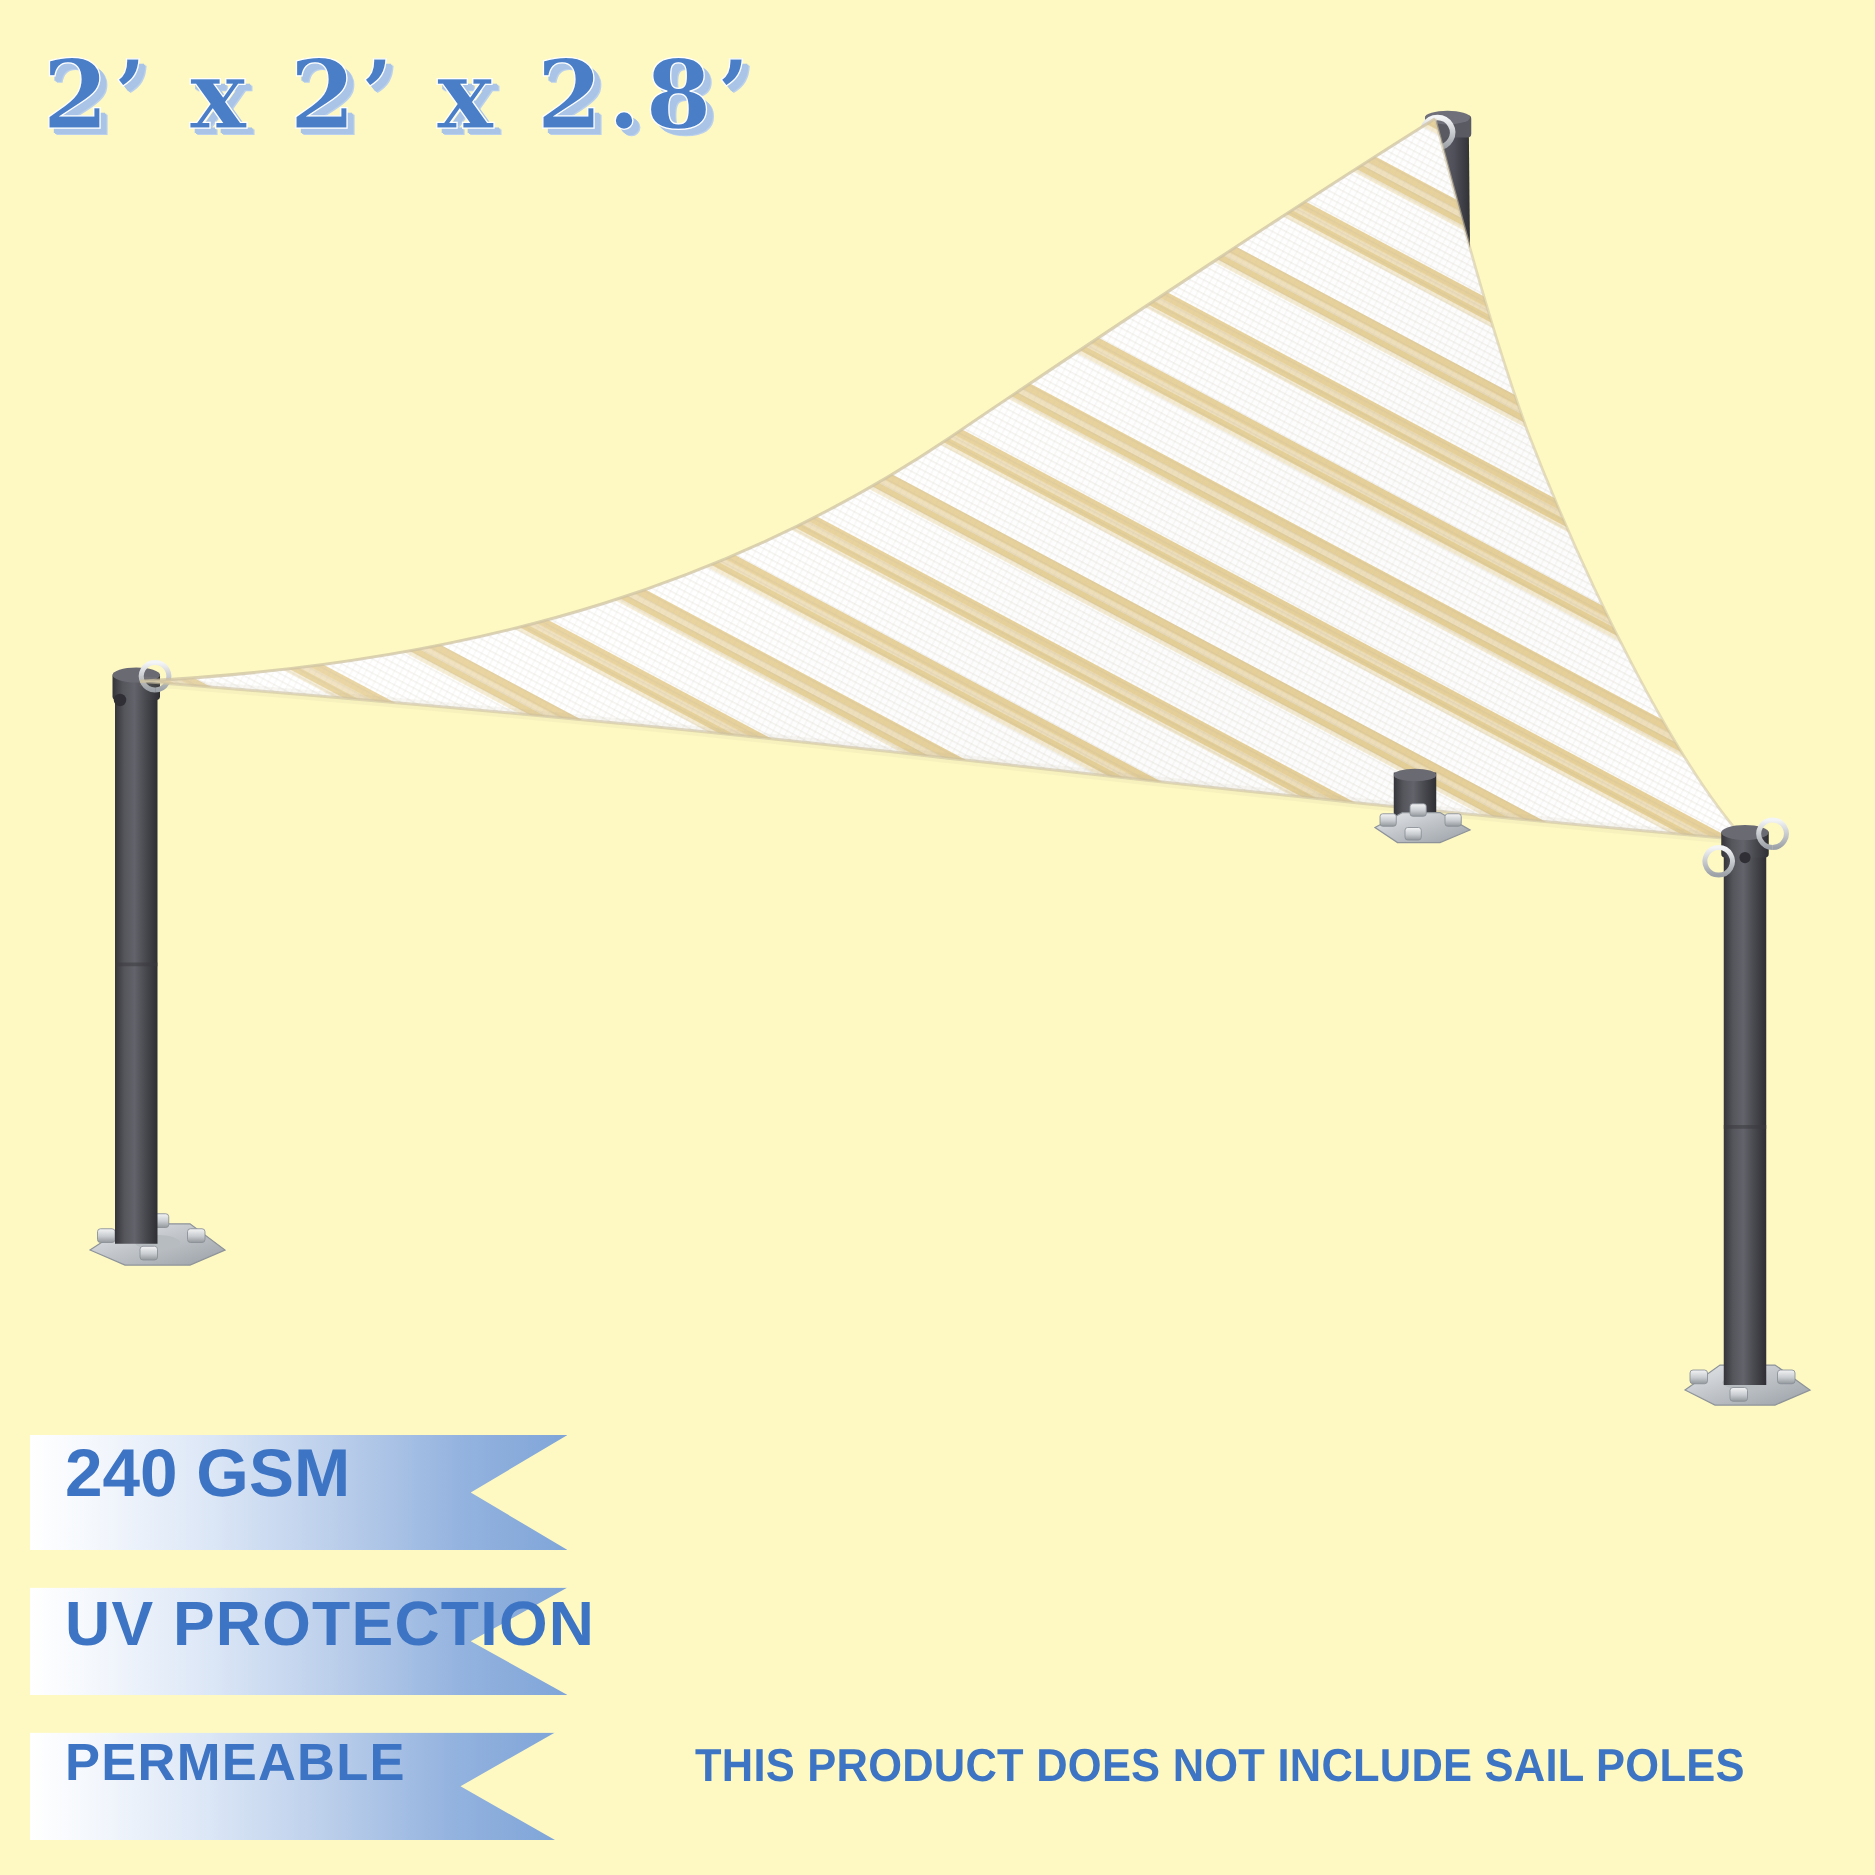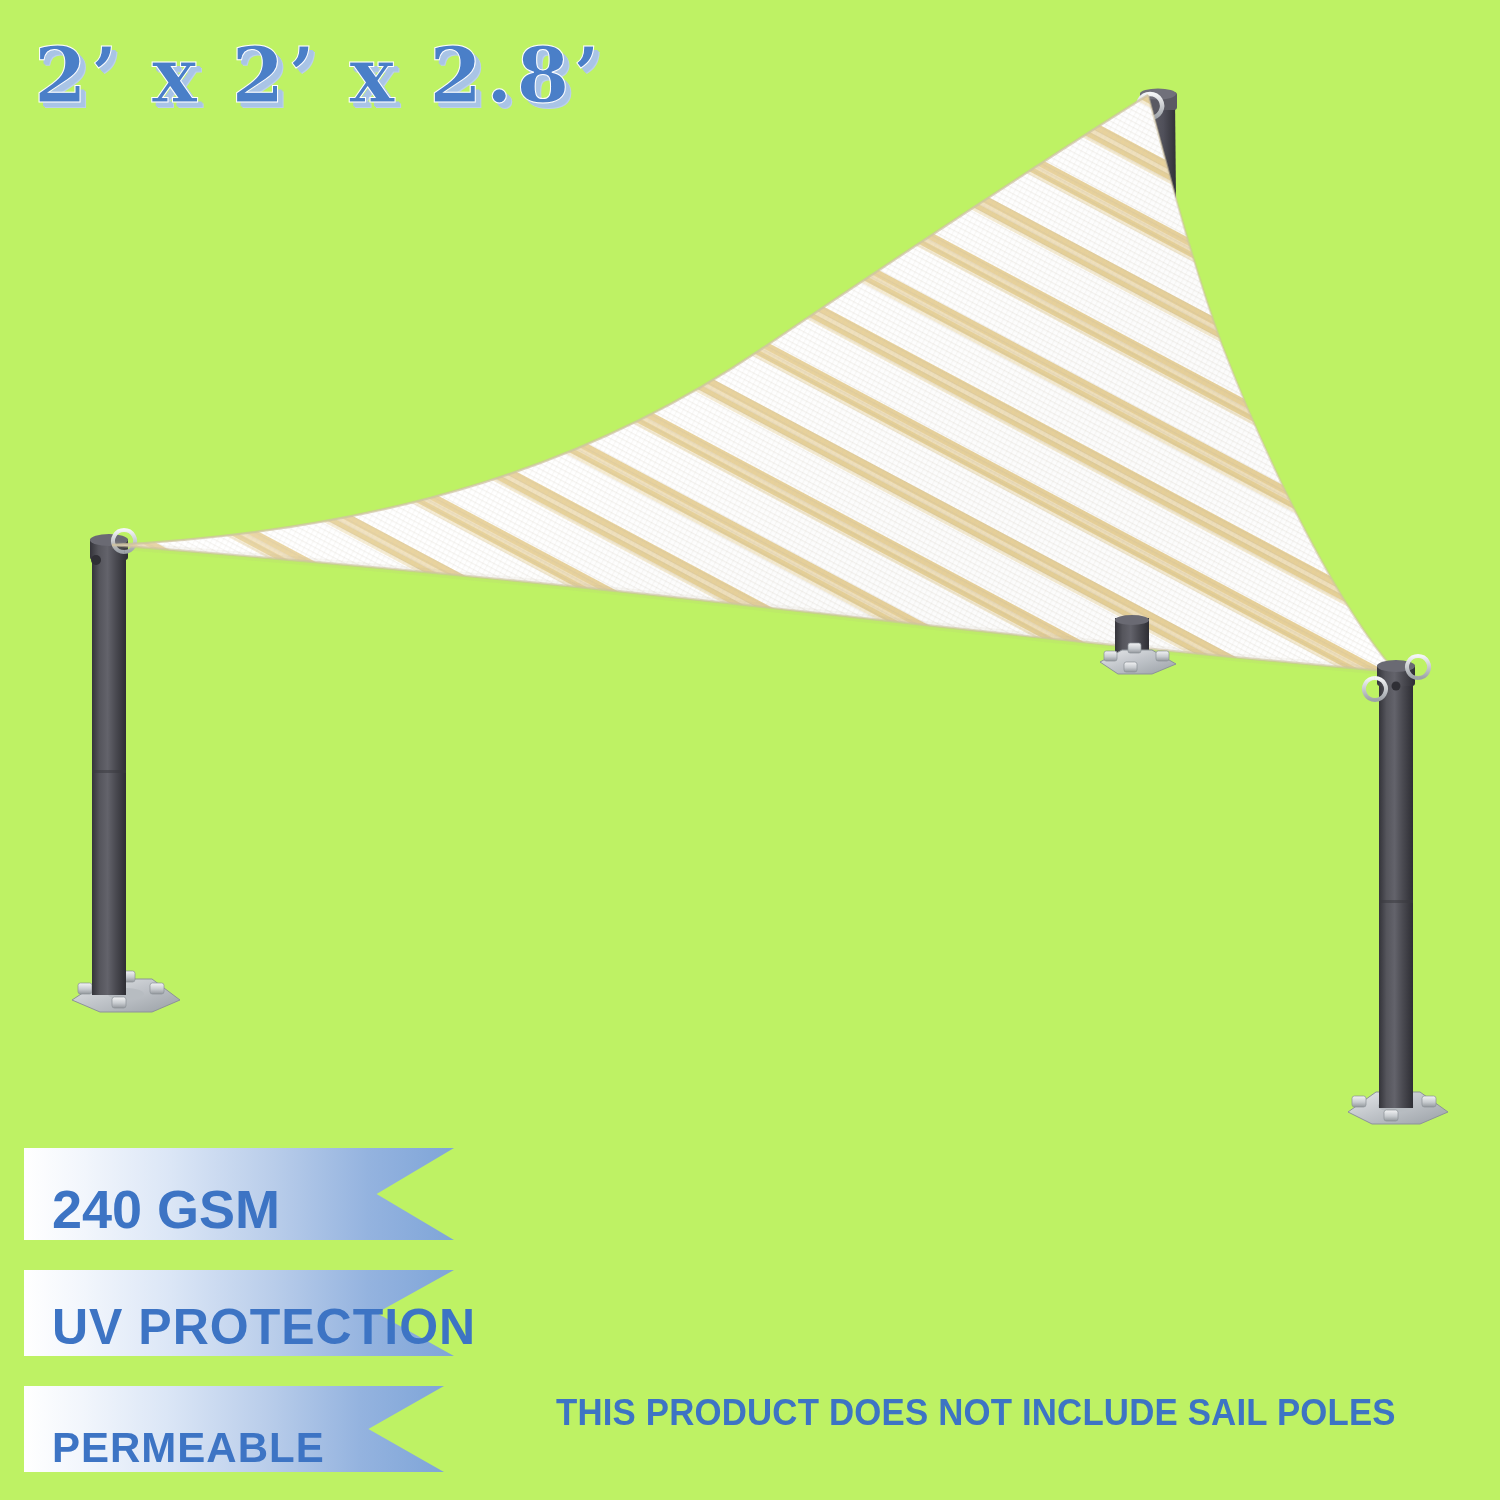--- a/index.html
+++ b/index.html
@@ -1,21 +1,21 @@
 <!DOCTYPE html>
 <html><head>
 <meta charset="utf-8">
 <style>
   html,body{margin:0;padding:0;background:#fff;}
   body{
     width:1500px;height:1500px;position:relative;overflow:hidden;
     font-family:"Liberation Sans", sans-serif;
     -webkit-font-smoothing:antialiased;
   }
-  .stage{position:absolute;inset:0;background:#bef264;}
+  .stage{position:absolute;inset:0;background:#fef9c3;}
 
   
   .title-wrap{
     position:absolute;left:34px;top:38px;
     z-index:40;
   }
   .title{
     font-family:"DejaVu Serif", serif;
     font-weight:700;
     font-size:76px;
@@ -32,21 +32,21 @@
 
   
   .scene{position:absolute;left:0;top:0;width:1500px;height:1500px;}
 
   
   .ribbons{position:absolute;left:24px;top:1148px;z-index:30;}
   .ribbon{
     position:relative;
     height:86px;
     margin-bottom:30px;
-    display:flex;align-items:flex-end;
+    display:flex;align-items:flex-start;
     padding-left:28px;
     box-sizing:border-box;
   }
   .ribbon .bg{
     position:absolute;inset:0;
     background:linear-gradient(90deg,
         #ffffff 0%,
         #f2f6fc 14%,
         #dbe6f6 34%,
         #b9cdea 58%,
@@ -59,21 +59,21 @@
     position:relative;z-index:2;
     color:#3D74C4;
     font-weight:700;
     white-space:nowrap;
   }
   .ribbon.r1{width:430px;height:92px;}
   .ribbon.r1 .label{font-size:54px;letter-spacing:0px;}
   .ribbon.r2{width:430px;height:86px;}
   .ribbon.r2 .label{font-size:50px;letter-spacing:1px;}
   .ribbon.r3{width:420px;height:86px;}
-  .ribbon.r3 .label{font-size:42px;letter-spacing:1px;margin-top:40px;}
+  .ribbon.r3 .label{font-size:42px;letter-spacing:1px;}
 
   
   .disclaimer{
     position:absolute;left:556px;top:1392px;z-index:30;
     color:#3D74C4;
     font-weight:700;
     font-size:37px;
     letter-spacing:0.2px;
     white-space:nowrap;
     transform:scaleX(0.94);

